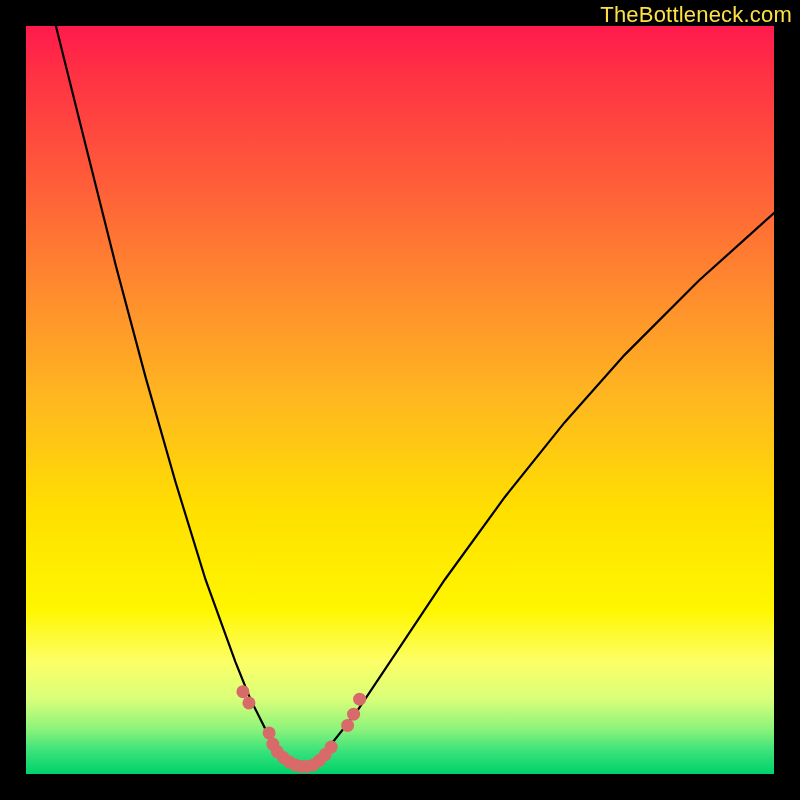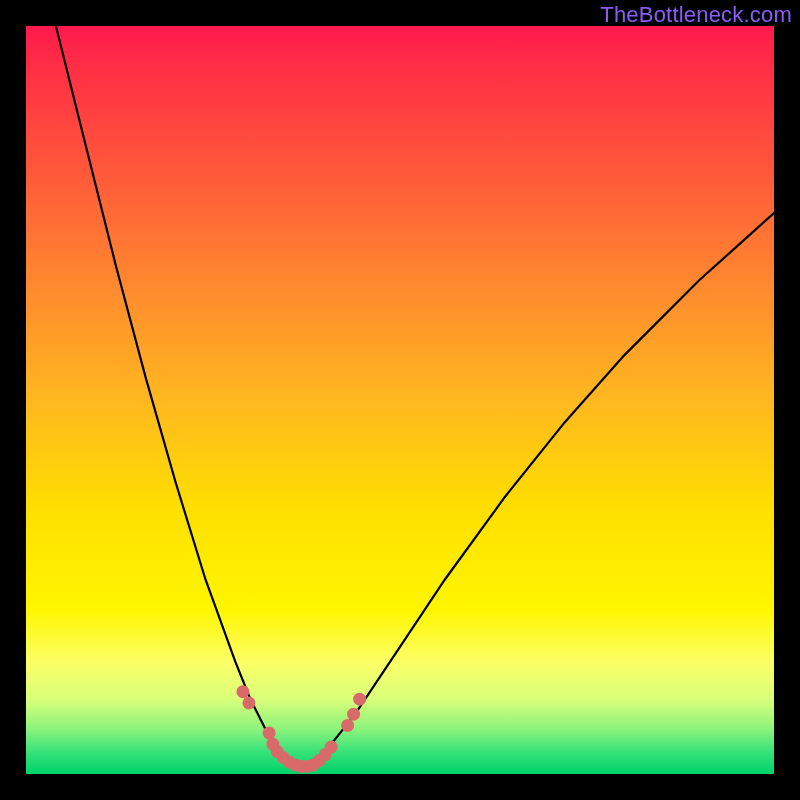--- a/index.html
+++ b/index.html
@@ -37,21 +37,21 @@
       #d8ff7a 90%,
       #8cf37a 94%,
       #38e27a 97%,
       #00d26a 100%
     );
   }
   .watermark {
     position: absolute;
     top: 2px;
     right: 8px;
-    color: #8b5cf6;
+    color: #fde047;
     font-size: 22px;
     font-weight: 500;
     letter-spacing: 0.2px;
     z-index: 3;
   }
   svg.curve {
     position: absolute;
     top: 26px;
     left: 26px;
     width: 748px;

